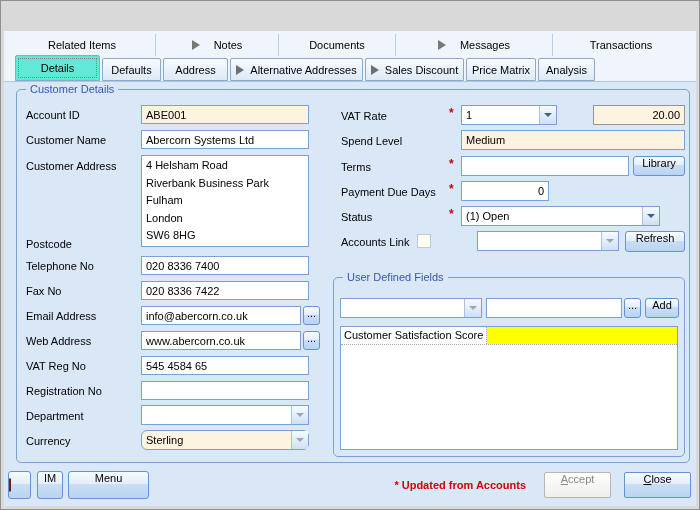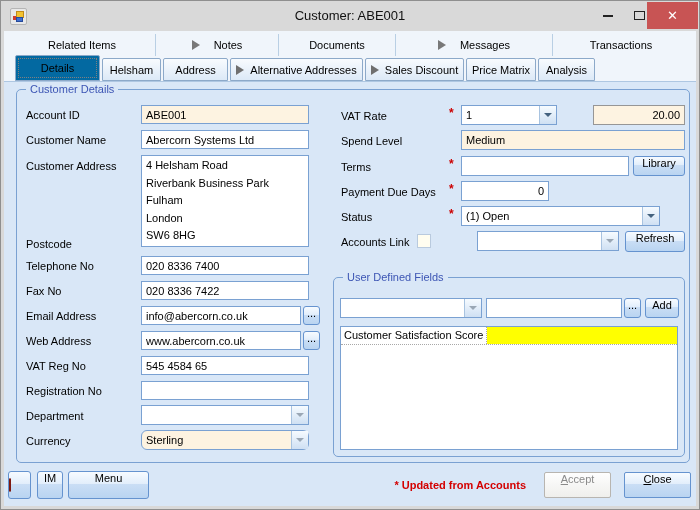--- a/index.html
+++ b/index.html
@@ -32,21 +32,21 @@
   .t1seg { display:flex; align-items:center; justify-content:center; font-size:11px; color:#000;
     border-right:1px solid #b9cfe4; white-space:nowrap; overflow:hidden; }
   .t1seg:last-child { border-right:none; }
   .play { width:0; height:0; border-top:5px solid transparent; border-bottom:5px solid transparent;
     border-left:8px solid #787878; flex:0 0 auto; }
   .t1seg .play { margin-right:14px; }
   .tabs2 { position:absolute; top:56px; left:14px; height:24px; display:flex; align-items:flex-end; }
   .tab { height:23px; border:1px solid #8ca9c9; background:linear-gradient(#f8fbfe,#dcE9f7);
     display:flex; align-items:center; justify-content:center; gap:6px; font-size:11px;
     margin-right:2px; border-radius:2px 2px 0 0; white-space:nowrap; overflow:hidden; }
-  .tab.selected { height:26px; background:#0369a1; outline:1px dotted #808080; outline-offset:-4px; z-index:2; }
+  .tab.selected { height:26px; background:#5eead4; outline:1px dotted #808080; outline-offset:-4px; z-index:2; }
   .tab .play { border-left-color:#6f6f6f; }
 
   
   .group { position:absolute; border:1px solid #7aa1d2; border-radius:5px; }
   .gtitle { position:absolute; top:-8px; left:9px; background:#d9e7f7; padding:0 4px;
     color:#3c55b4; font-size:11px; line-height:14px; white-space:nowrap; }
 
   .lbl { position:absolute; font-size:11px; color:#000; height:19px; line-height:19px; white-space:nowrap; }
   .fld { position:absolute; height:19px; border:1px solid #7aa1d2; background:#fff; font-size:11px;
     font-family:"Liberation Sans", sans-serif; padding:0 4px; color:#000; outline:none; }
@@ -82,37 +82,20 @@
   .note { position:absolute; color:#d40000; font-size:11px; font-weight:bold; text-align:right; }
   .pin-head { width:8px; height:9px; background:linear-gradient(#e06a5f,#b02a20); border:1px solid #7e1a12; border-radius:2px; }
   .pin-stem { width:2px; height:7px; background:#8a8a8a; margin:0 auto; }
   u { text-decoration:underline; }
 </style>
 </head>
 <body>
 
 <div class="window">
 
-  <div class="titlebar">
-    <div class="app-icon">
-      <span class="sq-y"></span>
-      <span class="sq-b"></span>
-      <span class="sq-r"></span>
-    </div>
-    <div class="title-text">Customer: ABE001</div>
-    <div class="winbtn btn-min">
-        <span class="min-glyph"></span>
-      </div>
-    <div class="winbtn btn-max">
-        <span class="max-glyph"></span>
-      </div>
-    <div class="btn-close">
-        <span>✕</span>
-      </div>
-  </div>
 
   <div class="client"></div>
   <div class="panel"></div>
 
   <div class="tabs1">
     <div class="t1seg" style="width:147px;">
         <span>Related Items</span>
       </div>
     <div class="t1seg" style="width:123px;">
         <span class="play"></span>
@@ -128,21 +111,21 @@
     <div class="t1seg" style="width:136px;">
         <span>Transactions</span>
       </div>
   </div>
 
   <div class="tabs2">
     <div class="tab selected" style="width:85px;">
         <span>Details</span>
       </div>
     <div class="tab" style="width:59px;">
-        <span>Helsham</span>
+        <span>Defaults</span>
       </div>
     <div class="tab" style="width:65px;">
         <span>Address</span>
       </div>
     <div class="tab" style="width:133px;">
         <span class="play"></span>
         <span>Alternative Addresses</span>
       </div>
     <div class="tab" style="width:99px;">
         <span class="play"></span>

